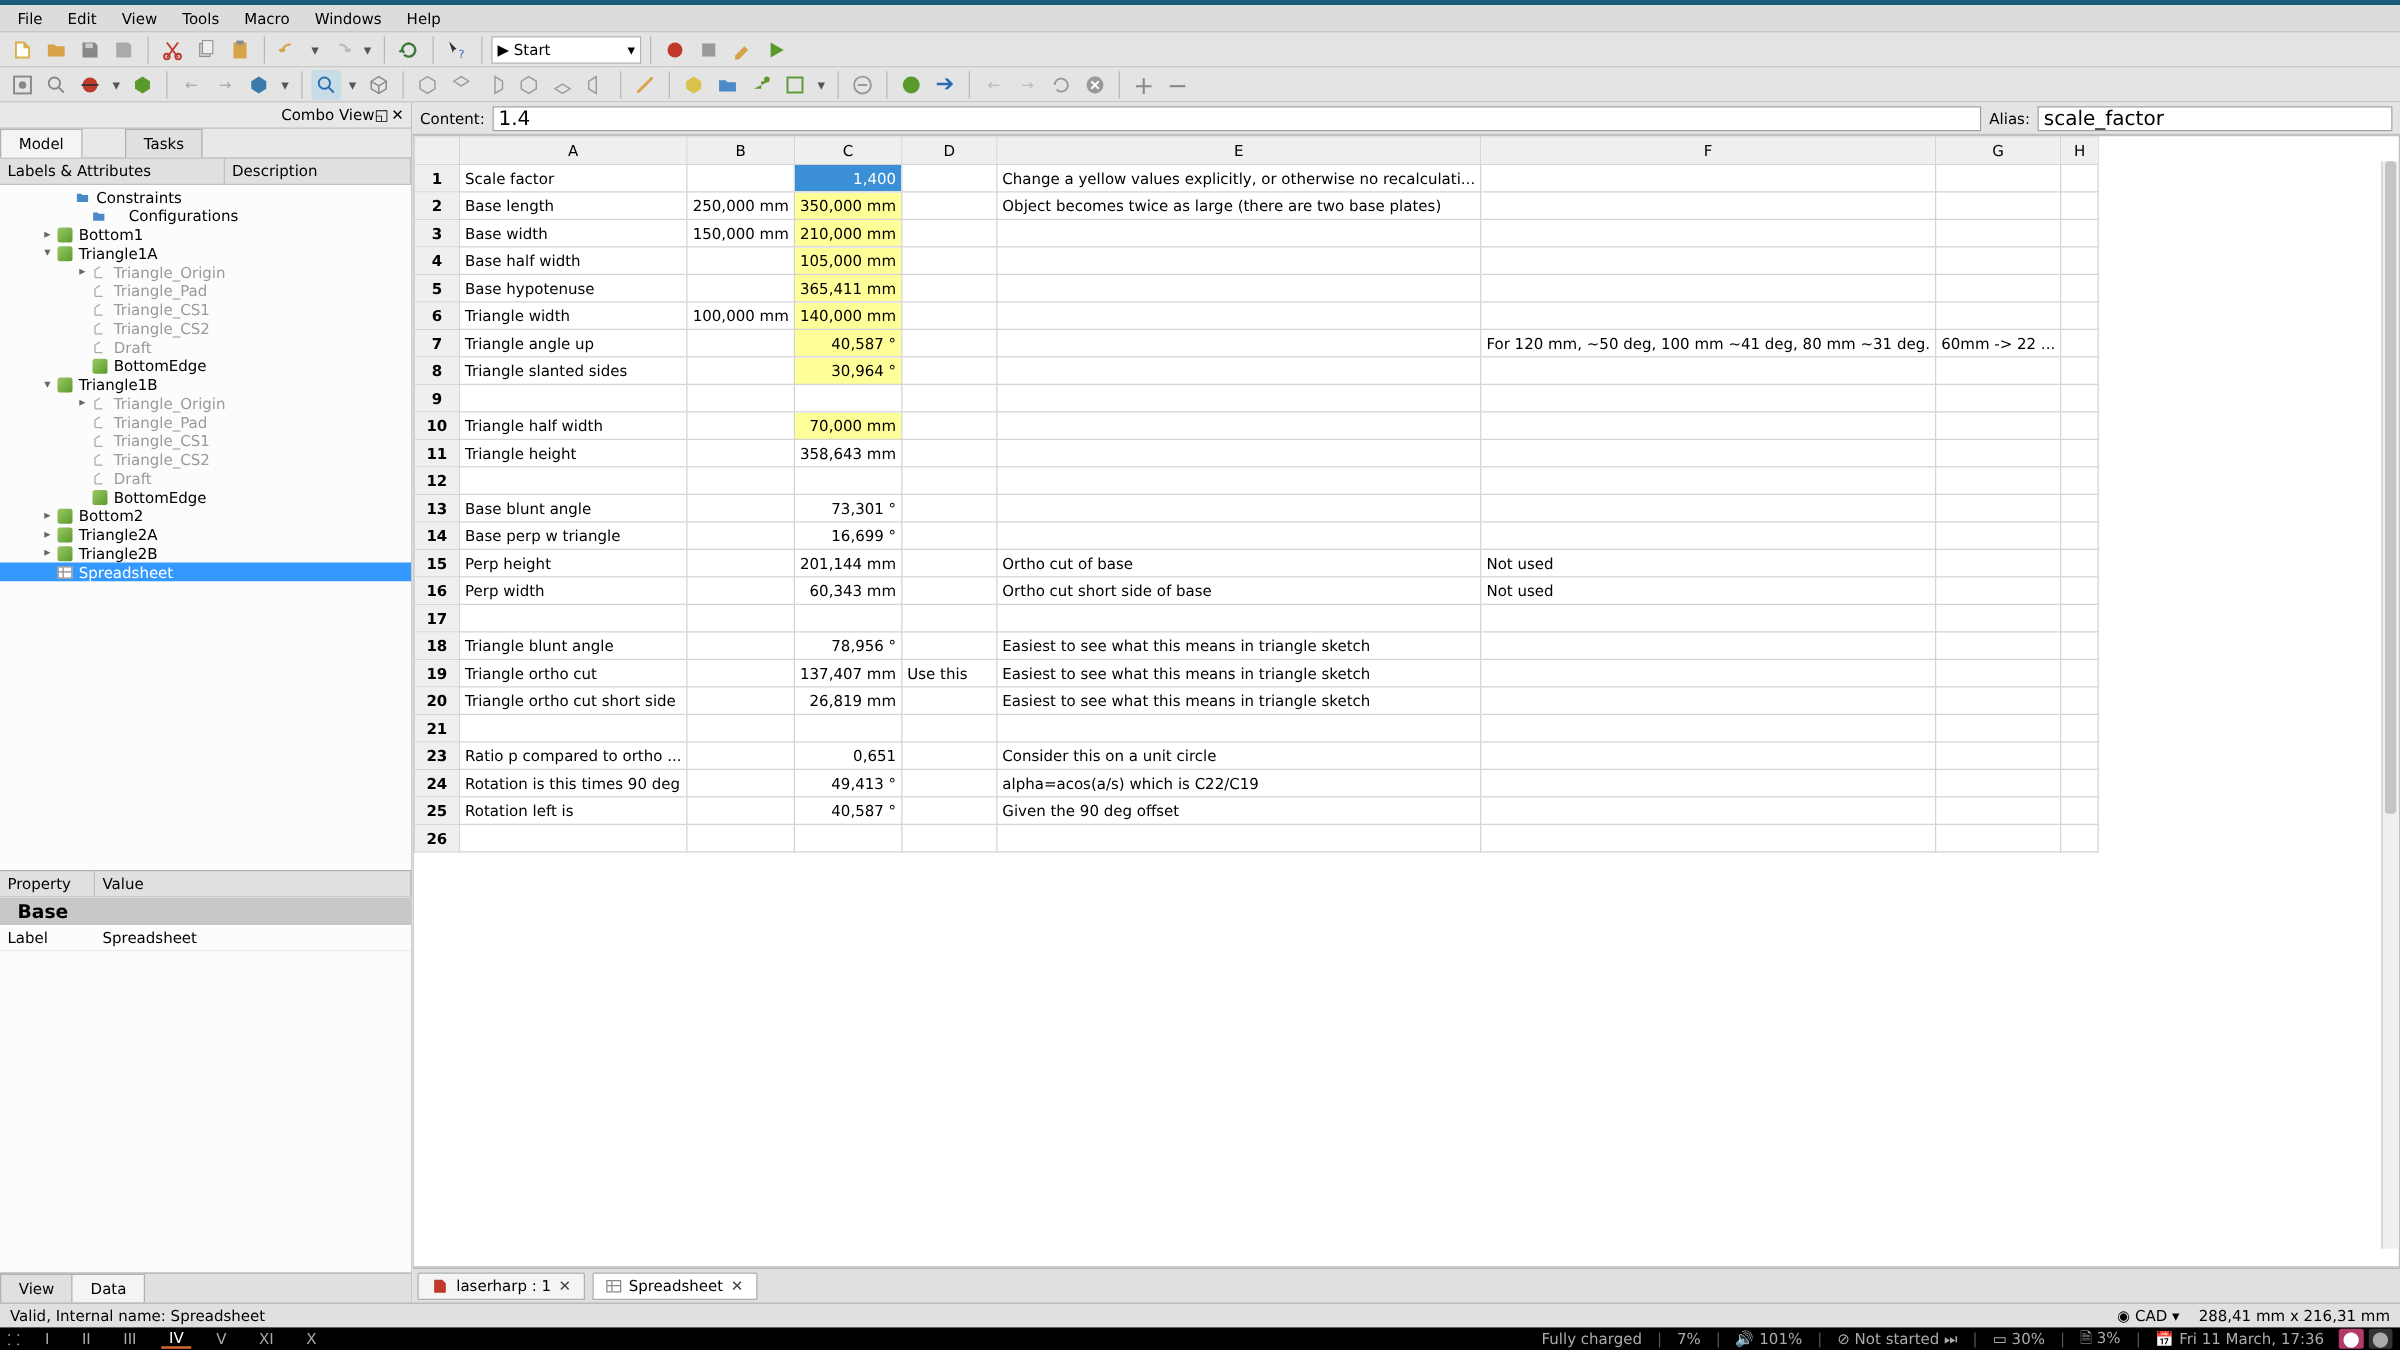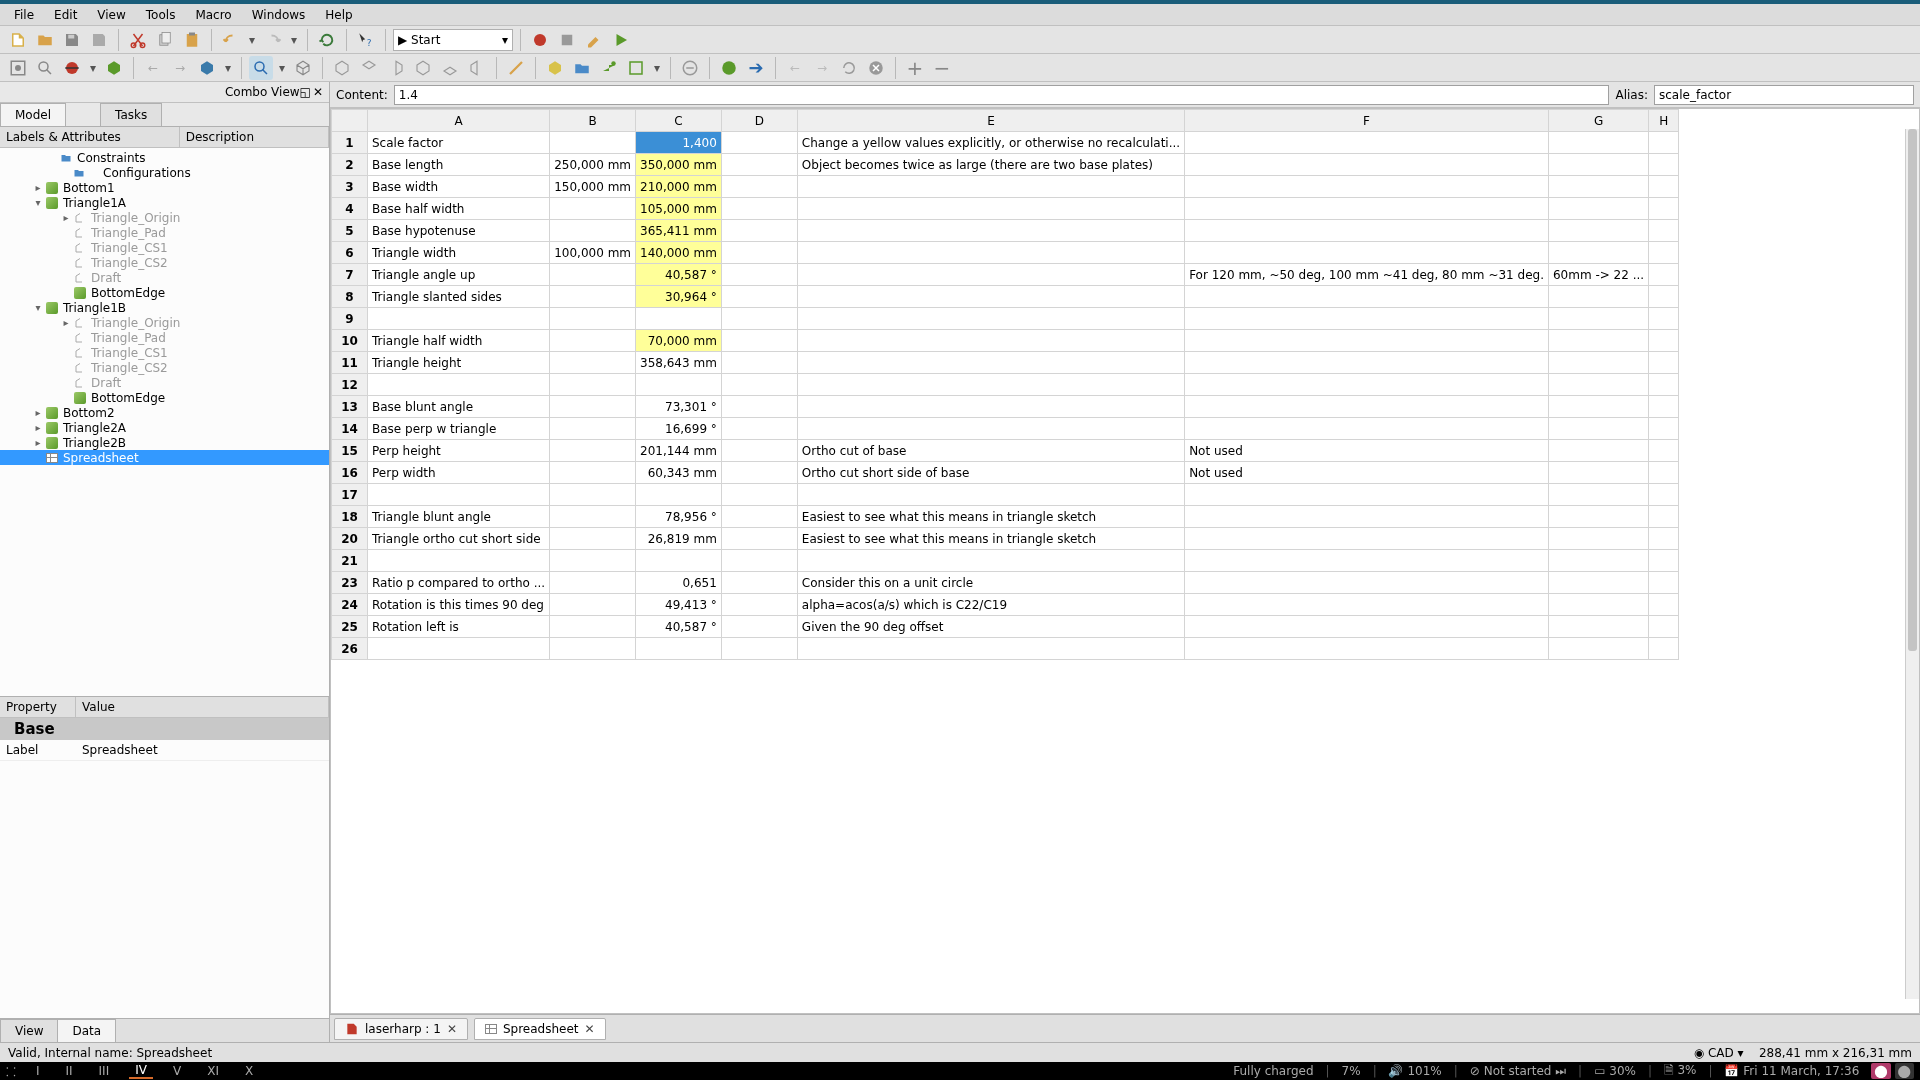--- a/index.html
+++ b/index.html
@@ -8,23 +8,23 @@
 .titlebar { height: 4px; background: linear-gradient(#1a5d7a, #1a5d7a); }
 .menubar { background: #dcdcdc; border-bottom: 1px solid #c0c0c0; display: flex; height: 22px; align-items: center; padding: 0 4px; }
 .menubar .menu-item { padding: 3px 10px; cursor: default; }
 .toolbar { background: #e4e4e4; border-bottom: 1px solid #c0c0c0; display: flex; height: 28px; align-items: center; padding: 2px 6px; gap: 3px; }
 .tb-btn { width: 24px; height: 24px; display: flex; align-items: center; justify-content: center; border-radius: 3px; cursor: default; color: #555; }
 .tb-btn svg { width: 18px; height: 18px; }
 .tb-sep { width: 1px; height: 22px; background: #b8b8b8; margin: 0 4px; }
 .macro-select { height: 22px; width: 120px; border: 1px solid #b0b0b0; background: #fff; padding: 0 4px; font-size: 12px; display: flex; align-items: center; justify-content: space-between; }
 .content-row { display: flex; align-items: center; padding: 3px 6px; gap: 6px; background: #e4e4e4; border-bottom: 1px solid #c0c0c0; height: 26px; }
 .content-row label { font-size: 12px; }
-.content-row input { height: 20px; border: 1px solid #a0a0a0; padding: 0 4px; font-size: 12px; background: #fff; }
+.content-row input { height: 20px; border: 1px solid #a0a0a0; padding: 0 4px; font-size: 16px; background: #fff; }
 .content-input { flex: 1; }
-.alias-input { width: 260px; }
+.alias-input { width: 284px; }
 .main-area { flex: 1; display: flex; overflow: hidden; }
 .left-panel { width: 330px; display: flex; flex-direction: column; border-right: 1px solid #b0b0b0; background: #e8e8e8; }
 .combo-title { padding: 3px 6px; border-bottom: 1px solid #c0c0c0; font-size: 12px; display: flex; justify-content: flex-end; align-items:center; }
 .combo-title .dock-btn { display:flex; gap:2px; }
 .tabs { display: flex; border-bottom: 1px solid #b0b0b0; gap: 35px; }
 .tab { padding: 4px 14px; border: 1px solid #b0b0b0; border-bottom: none; background: #e0e0e0; margin-right: -1px; cursor: default; }
 .tab.active { background: #f4f4f4; }
 .tree-header { display: flex; border-bottom: 1px solid #c0c0c0; background: #e0e0e0; }
 .tree-header .col { flex: 1; padding: 3px 6px; border-right: 1px solid #c0c0c0; font-size: 12px; }
 .tree-body { flex: 1; overflow: auto; background: #fcfcfc; padding: 2px 0; position: relative; }
@@ -747,20 +747,31 @@
                 <td class="col-A">Triangle blunt angle</td>
                 <td class="col-B num"></td>
                 <td class="col-C num">78,956 °</td>
                 <td class="col-D"></td>
                 <td class="col-E">Easiest to see what this means in triangle sketch</td>
                 <td class="col-F"></td>
                 <td class="col-G"></td>
                 <td class="col-H"></td>
               </tr>
               <tr>
+                <th class="rowhead">19</th>
+                <td class="col-A">Triangle ortho cut</td>
+                <td class="col-B num"></td>
+                <td class="col-C num">137,407 mm</td>
+                <td class="col-D">Use this</td>
+                <td class="col-E">Easiest to see what this means in triangle sketch</td>
+                <td class="col-F"></td>
+                <td class="col-G"></td>
+                <td class="col-H"></td>
+              </tr>
+              <tr>
                 <th class="rowhead">20</th>
                 <td class="col-A">Triangle ortho cut short side</td>
                 <td class="col-B num"></td>
                 <td class="col-C num">26,819 mm</td>
                 <td class="col-D"></td>
                 <td class="col-E">Easiest to see what this means in triangle sketch</td>
                 <td class="col-F"></td>
                 <td class="col-G"></td>
                 <td class="col-H"></td>
               </tr>

